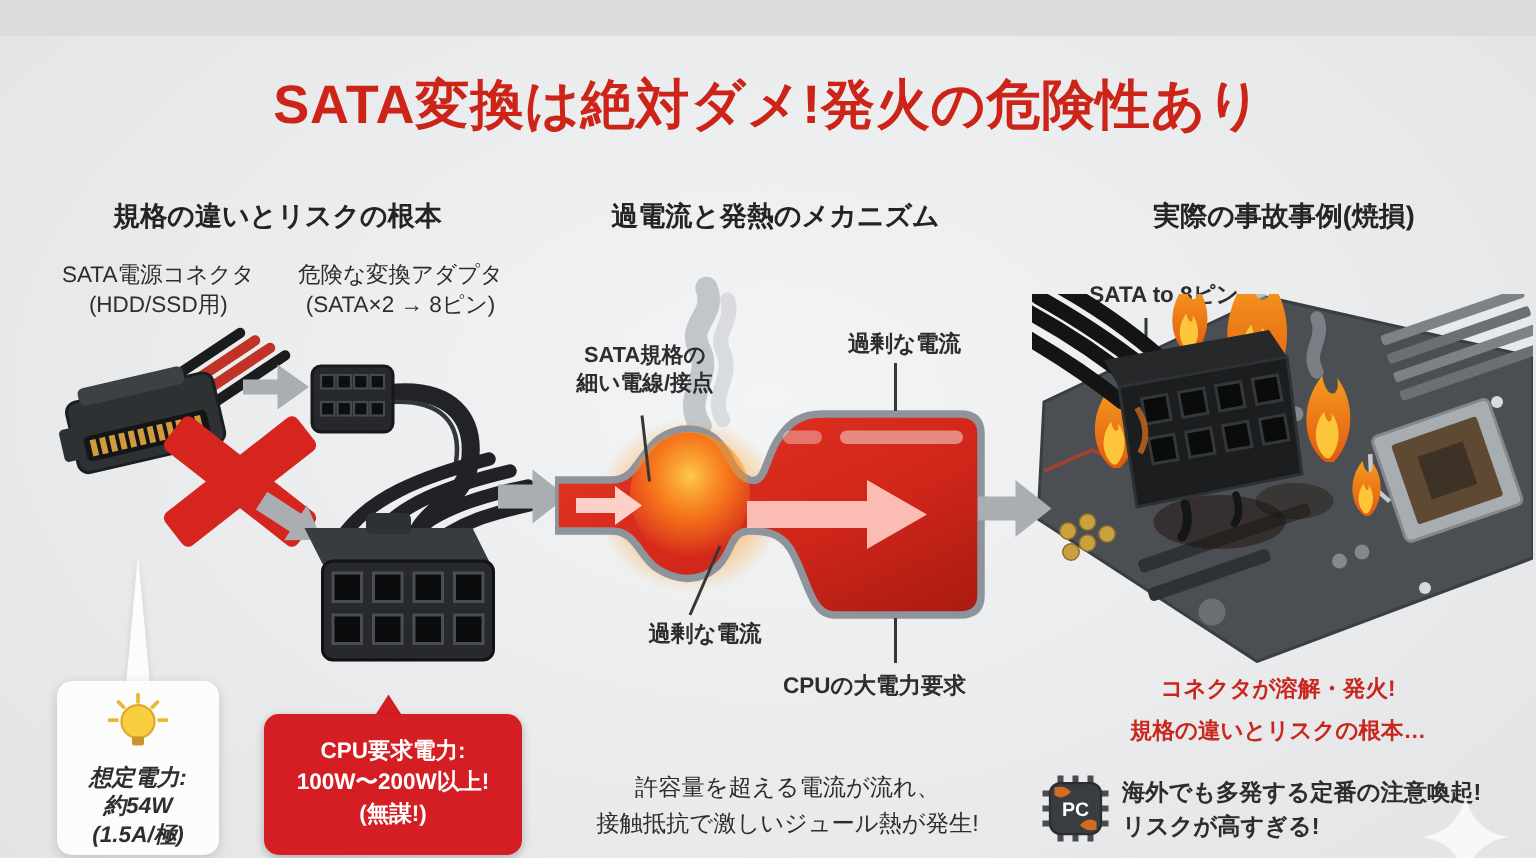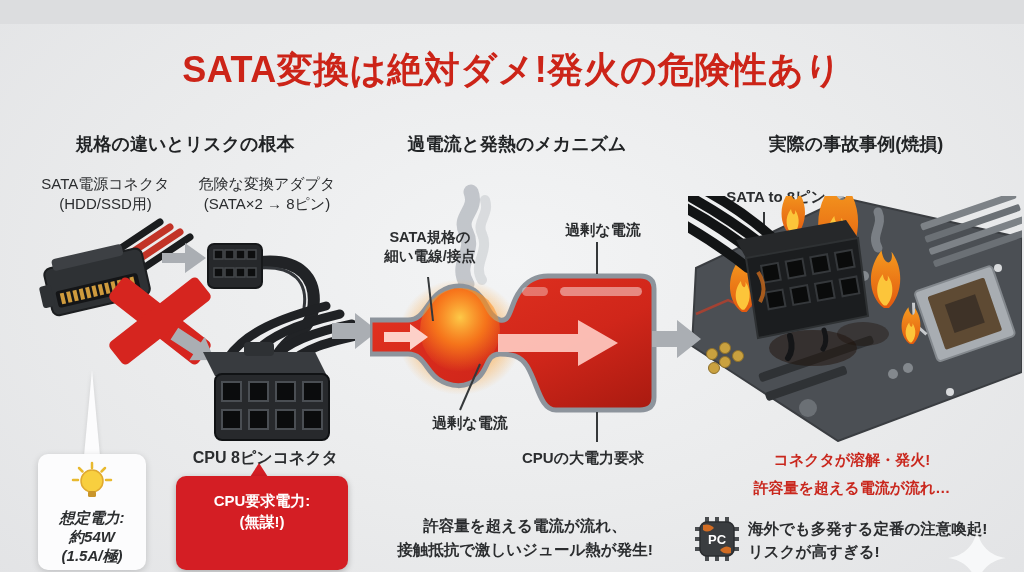--- a/index.html
+++ b/index.html
@@ -6,21 +6,21 @@
   #canvas{
     position:relative;width:1024px;height:572px;overflow:hidden;
     background:radial-gradient(ellipse at 50% 42%, #f3f4f5 0%, #eaebec 55%, #e2e3e5 100%);
     font-family:"Liberation Sans", sans-serif;color:#26282b;margin-top:24px;
   }
   .abs{position:absolute;}
   .title{width:1024px;top:22px;text-align:center;font-size:36px;font-weight:800;color:#cc2418;letter-spacing:.5px;}
   .colhead{top:108px;text-align:center;font-size:18px;font-weight:800;color:#222426;}
   .sublabel{text-align:center;font-size:15px;font-weight:400;line-height:20px;color:#2b2d2f;}
   .smalllabel{text-align:center;font-size:15px;font-weight:700;color:#2b2d2f;line-height:19px;}
-  .caption{text-align:center;font-size:15.5px;font-weight:700;color:#2b2d2f;line-height:24px;}
+  .caption{text-align:center;font-size:15.5px;font-weight:400;color:#2b2d2f;line-height:24px;}
   .whitebox{
     left:38px;top:430px;width:108px;height:116px;background:#fcfcfd;border-radius:10px;
     box-shadow:0 2px 7px rgba(0,0,0,.16);text-align:center;font-style:italic;
   }
   .whitebox .txt{font-size:15px;font-weight:700;line-height:19px;color:#2c2e30;margin-top:2px;}
   .white-callout{
     left:84px;top:346px;width:0;height:0;
     border-left:8px solid transparent;border-right:8px solid transparent;border-bottom:86px solid #fcfcfd;
     filter:drop-shadow(0 1px 2px rgba(0,0,0,.12));
   }
@@ -133,21 +133,20 @@
         <rect x="200" y="194" width="19" height="19"></rect>
           <rect x="227" y="194" width="19" height="19"></rect>
         <rect x="254" y="194" width="19" height="19"></rect>
           <rect x="281" y="194" width="19" height="19"></rect>
       </g>
     </g>
 
     <polygon fill="#aaaeb3" points="310,107 333,107 333,97 356,115 333,133 333,123 310,123"></polygon>
   </svg>
 
-  <div class="abs smalllabel" style="left:188px;top:424px;width:155px;font-size:16px;">CPU 8ピンコネクタ</div>
 
   <div class="abs white-callout"></div>
   <div class="abs whitebox">
     <svg width="44" height="42" viewBox="0 0 44 42" style="margin-top:6px;">
       <g stroke="#e8b92f" stroke-width="2.5" stroke-linecap="round">
         <line x1="22" y1="3" x2="22" y2="8"></line>
           <line x1="9" y1="8" x2="12.5" y2="11.5"></line>
         <line x1="35" y1="8" x2="31.5" y2="11.5"></line>
           <line x1="3" y1="20" x2="8" y2="20"></line>
         <line x1="41" y1="20" x2="36" y2="20"></line>
@@ -159,20 +158,21 @@
       <div>想定電力:</div>
       <div>約54W</div>
       <div>(1.5A/極)</div>
     </div>
   </div>
 
   <div class="abs red-callout"></div>
   <div class="abs redbox">
     <div class="txt">
       <div>CPU要求電力:</div>
+      <div>100W〜200W以上!</div>
       <div>(無謀!)</div>
     </div>
   </div>
 
   <svg class="abs" style="left:370px;top:160px;" width="312" height="295" viewBox="0 0 312 295">
     <defs>
       <linearGradient id="redGrad" x1="0" y1="0" x2="1" y2="1">
         <stop offset="0" stop-color="#e63522"></stop>
           <stop offset="0.6" stop-color="#d0261a"></stop>
           <stop offset="1" stop-color="#a81a10"></stop>
@@ -334,21 +334,21 @@
       <path d="M 70 76 q 10 16 2 30" stroke="#c96a1d" stroke-width="4" fill="none" opacity="0.8"></path>
     </g>
   </svg>
 
   <svg class="abs" style="left:652px;top:296px;" width="50" height="38" viewBox="0 0 50 38">
     <polygon fill="#aaaeb3" points="0,11 25,11 25,0 49,19 25,38 25,27 0,27"></polygon>
   </svg>
 
   <div class="abs warning">
     <div>コネクタが溶解・発火!</div>
-    <div>許容量を超える電流が流れ…</div>
+    <div>規格の違いとリスクの根本…</div>
   </div>
 
   <svg class="abs" style="left:694px;top:492px;" width="46" height="46" viewBox="0 0 46 46">
     <g fill="#4a4d50">
       <rect x="11" y="1" width="4" height="6"></rect>
         <rect x="21" y="1" width="4" height="6"></rect>
         <rect x="31" y="1" width="4" height="6"></rect>
       <rect x="11" y="39" width="4" height="6"></rect>
         <rect x="21" y="39" width="4" height="6"></rect>
         <rect x="31" y="39" width="4" height="6"></rect>

